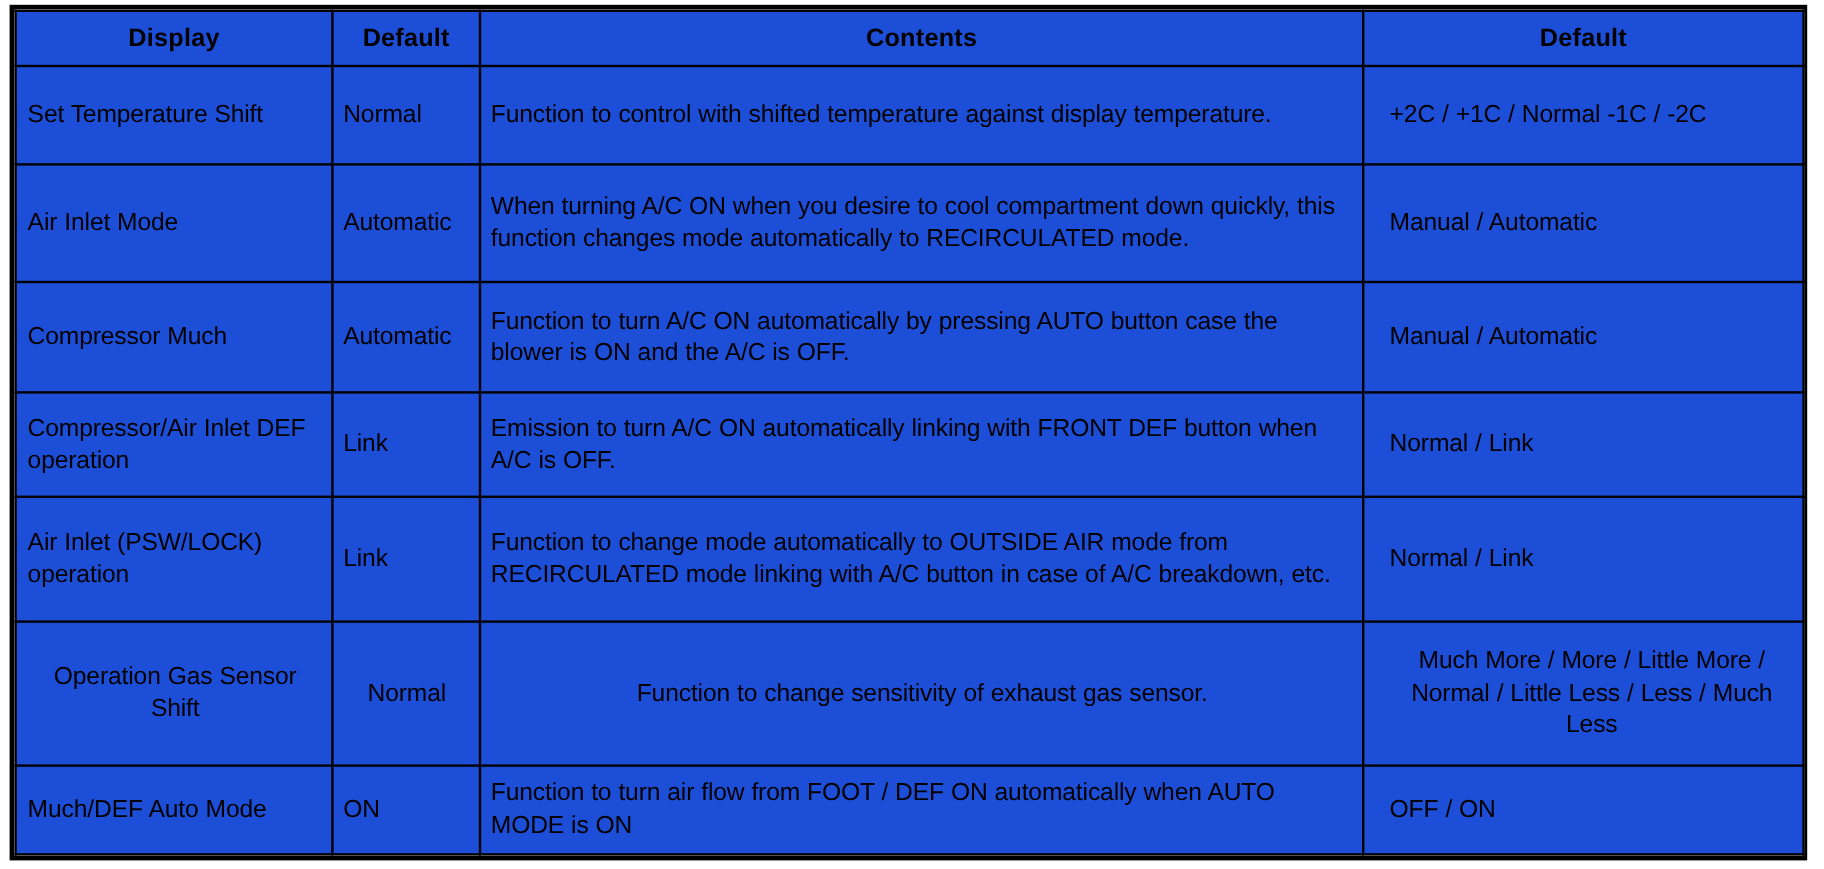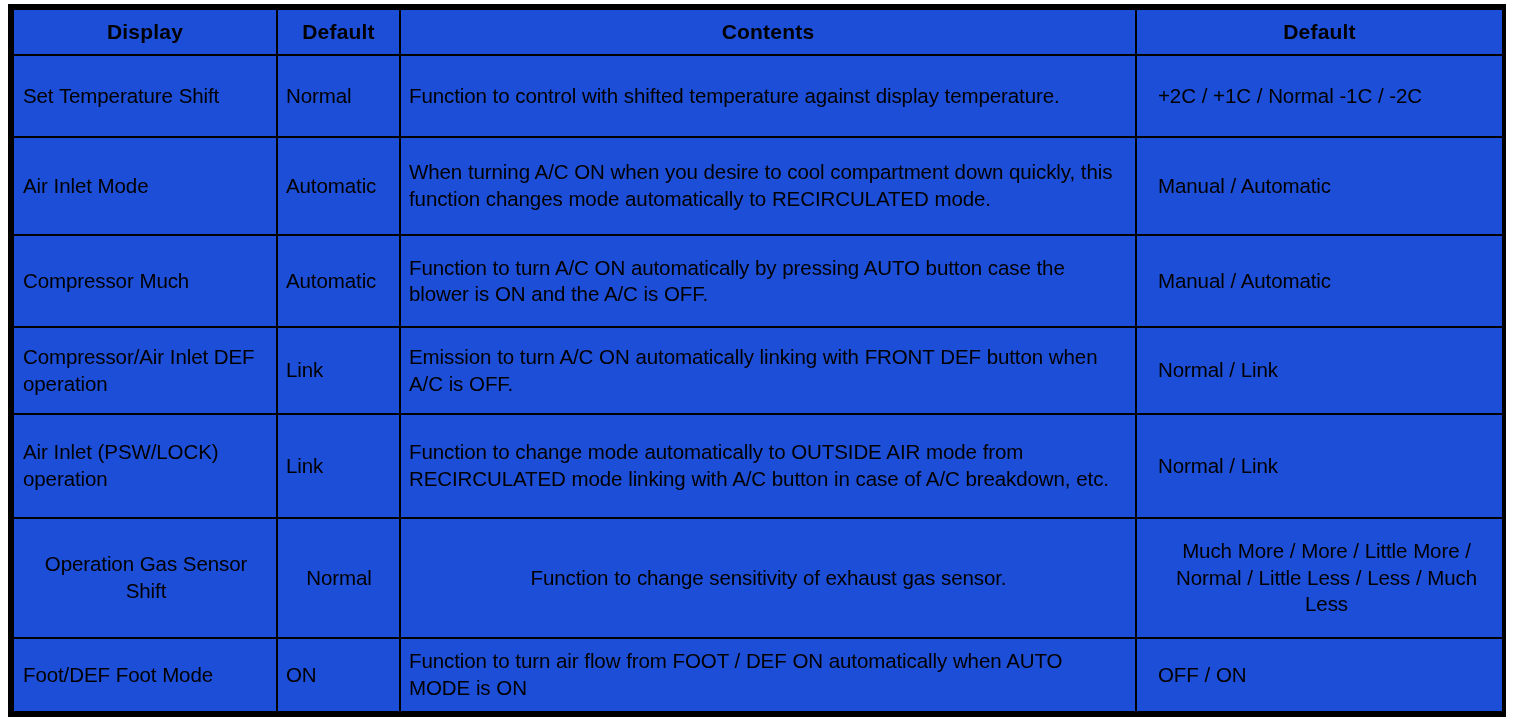--- a/index.html
+++ b/index.html
@@ -186,21 +186,21 @@
             <div class="cell">Function to change sensitivity of exhaust gas sensor.</div>
           </td>
         <td class="setting-cell">
             <div class="cell">Much More / More / Little More / Normal / Little Less / Less / Much Less</div>
           </td>
       </tr>
 
 
       <tr class="r7">
         <td class="display-cell">
-            <div class="cell">Foot/DEF Foot Mode</div>
+            <div class="cell">Much/DEF Auto Mode</div>
           </td>
         <td class="default-cell">
             <div class="cell">ON</div>
           </td>
         <td class="contents-cell">
             <div class="cell">Function to turn air flow from FOOT / DEF ON automatically when AUTO MODE is ON</div>
           </td>
         <td class="setting-cell">
             <div class="cell">OFF / ON</div>
           </td>

